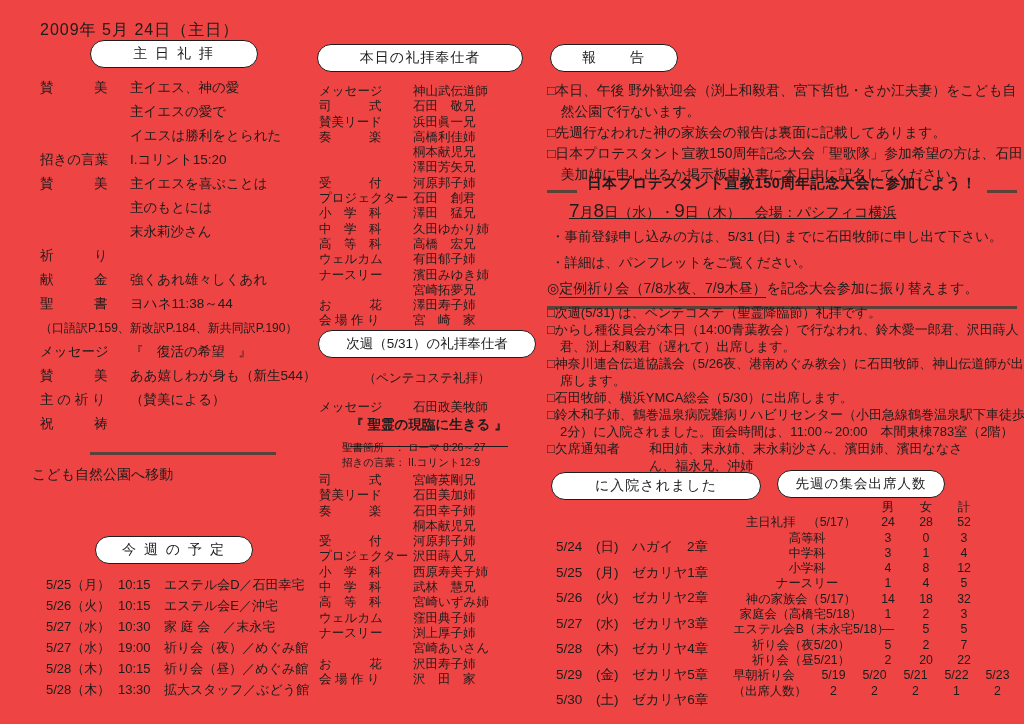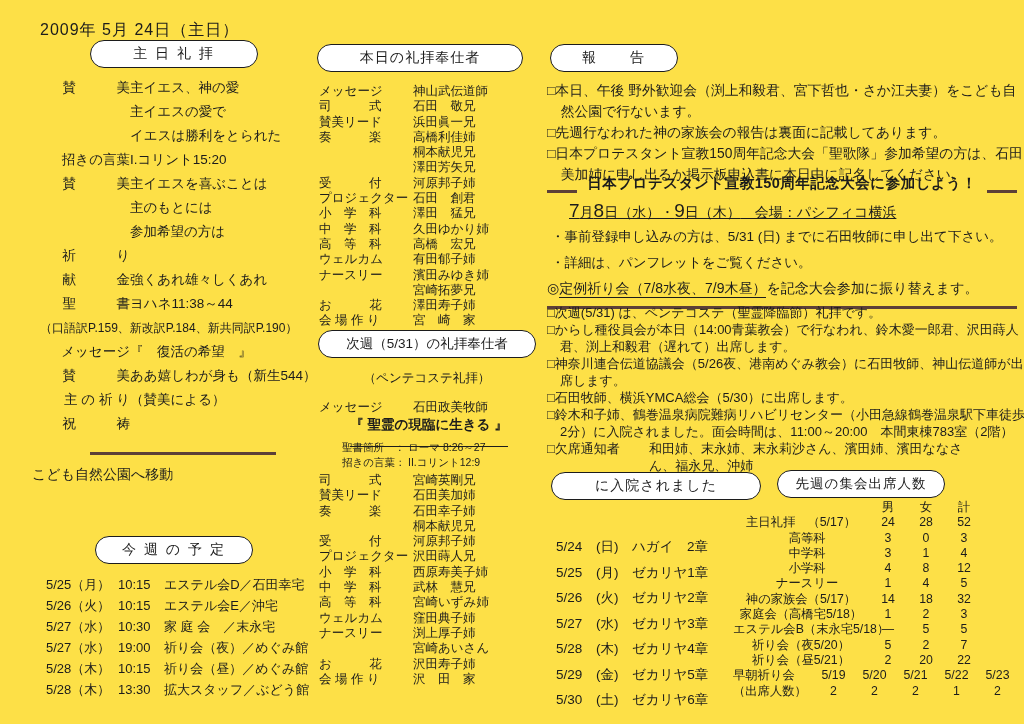--- a/index.html
+++ b/index.html
@@ -1,30 +1,30 @@
 <!DOCTYPE html>
 <html><head>
 <meta charset="utf-8">
 <style>
   html,body{margin:0;padding:0;}
   .page{
-    position:relative;width:1024px;height:724px;background:#fde047;
+    position:relative;width:1024px;height:724px;background:#ef4444;
     font-family:"Liberation Sans","DejaVu Sans",sans-serif;color:#1c1c1c;
     overflow:hidden;
   }
   .oval{
     position:absolute;border:1.6px solid #1c1c1c;border-radius:999px;
     text-align:center;font-size:14px;padding:4px 2px;letter-spacing:2px;
     background:#fff;box-sizing:border-box;white-space:nowrap;
   }
   .date-h{position:absolute;left:40px;top:20px;font-size:16px;letter-spacing:1px;}
 
   
   .worship-list{position:absolute;left:40px;top:76px;width:272px;font-size:13.5px;}
-  .w-row{display:flex;line-height:24px;white-space:pre;text-align:right;}
+  .w-row{display:flex;line-height:24px;white-space:pre;}
   .w-label{width:90px;flex:none;}
   .bible-note{line-height:24px;font-size:12px;white-space:pre;}
   .left-rule{position:absolute;left:90px;top:452px;width:186px;height:3px;background:#5d4037;}
   .move-note{position:absolute;left:32px;top:466px;width:282px;font-size:14px;}
   .schedule-list{position:absolute;left:46px;top:574px;width:264px;font-size:13px;}
   .s-row{display:flex;line-height:21px;white-space:pre;}
   .s-date{width:72px;flex:none;}
   .s-time{width:46px;flex:none;}
 
   
@@ -108,21 +108,21 @@
         <span class="w-text">主イエスを喜ぶことは</span>
       </div>
 
       <div class="w-row">
         <span class="w-label"></span>
         <span class="w-text">主のもとには</span>
       </div>
 
       <div class="w-row">
         <span class="w-label"></span>
-        <span class="w-text">参加希望の方は</span>
+        <span class="w-text">末永莉沙さん</span>
       </div>
 
       <div class="w-row">
         <span class="w-label">祈　　　り</span>
         <span class="w-text"></span>
       </div>
 
       <div class="w-row">
         <span class="w-label">献　　　金</span>
         <span class="w-text">強くあれ雄々しくあれ</span>

